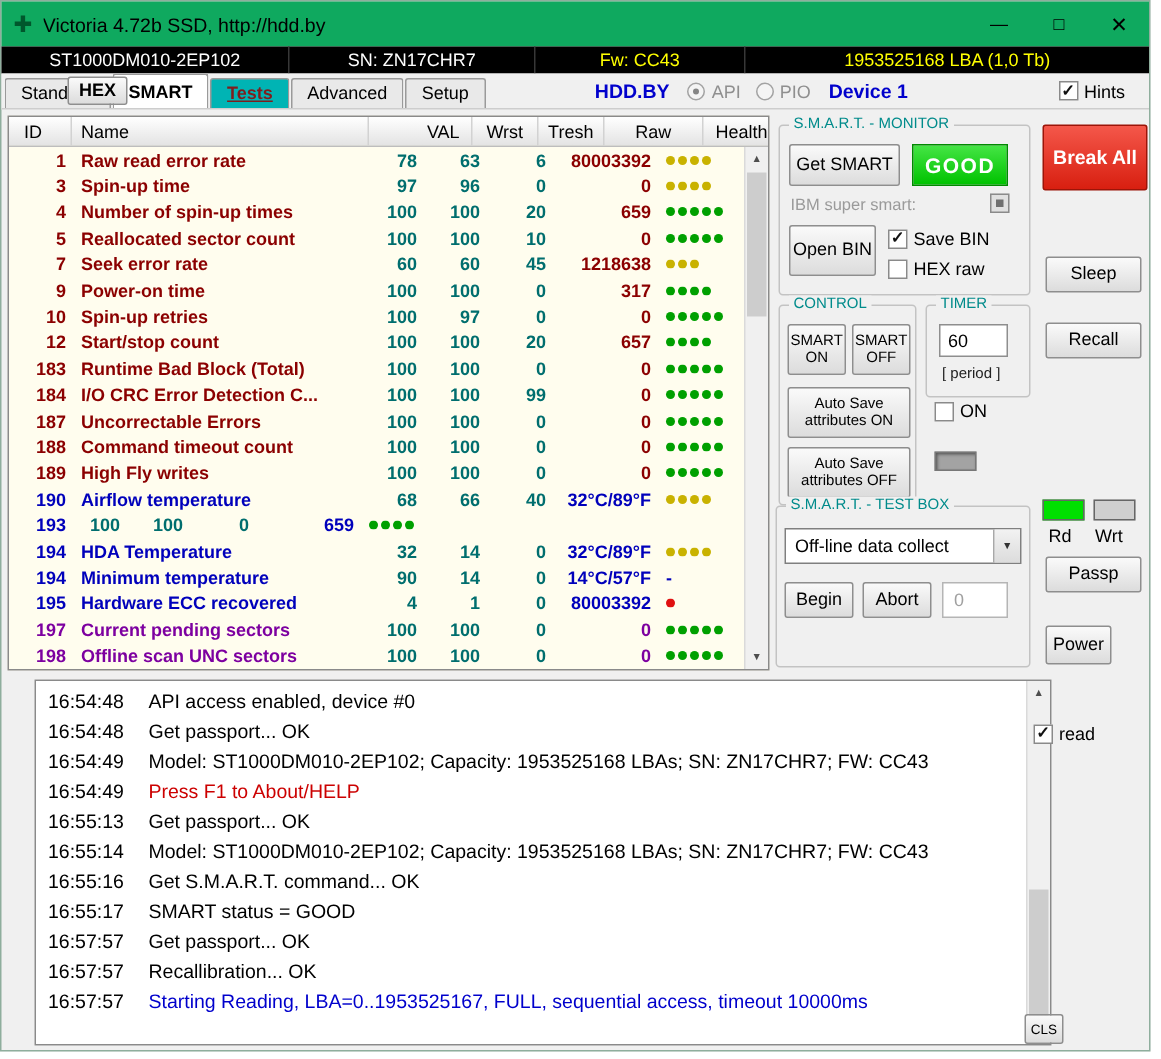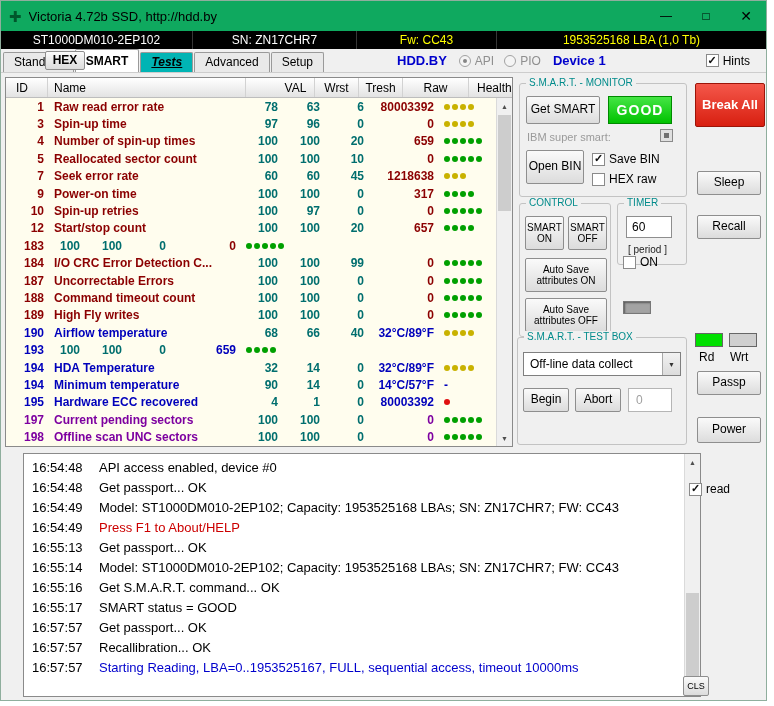--- a/index.html
+++ b/index.html
@@ -22,21 +22,21 @@
   .seg.sn{width:164px;}
   .seg.fw{width:140px;}
   .seg.lba{flex:1;border-right:none;}
   .yellow{color:#ffff00;}
 
   
   .tabbar{position:absolute;left:0;top:48px;right:0;height:24px;display:flex;align-items:center;background:#f0f0f0;border-bottom:1px solid #cdcdcd;}
   .tabs{display:flex;align-items:flex-end;height:100%;padding-left:2px;}
   .tab{height:20px;margin-top:4px;padding:2px 10px 0;border:1px solid #9a9a9a;border-bottom:none;border-radius:2px 2px 0 0;background:#e9e9e9;font-size:12px;margin-right:1px;white-space:nowrap;}
   .tab.active{background:#fff;font-weight:bold;height:23px;padding-top:4px;margin-top:1px;}
-  .tab.tests{background:#00b4b4;color:#000000;font-weight:bold;text-decoration:underline;font-style:italic;}
+  .tab.tests{background:#00b4b4;color:#7f1d1d;font-weight:bold;text-decoration:underline;}
   .hddby{margin-left:72px;font-weight:bold;color:#0000cc;font-size:13px;}
   .hexbtn{margin-left:44px;width:40px;height:19px;font-weight:bold;color:#0033cc;font-size:11px;position:relative;}
   .radio-wrap{display:inline-flex;align-items:center;gap:4px;}
   .radio-wrap.api{margin-left:12px;}
   .radio-wrap.pio{margin-left:10px;}
   .radio{width:12px;height:12px;border-radius:50%;border:1px solid #a2a2a2;background:#f4f4f4;position:relative;display:inline-block;}
   .radio.sel::after{content:"";position:absolute;inset:3px;border-radius:50%;background:#858585;}
   .rlabel{color:#8f8f8f;font-size:12px;}
   .device{margin-left:12px;font-weight:bold;color:#0000cc;font-size:13px;}
   .cb-wrap{display:inline-flex;align-items:center;gap:4px;font-size:12px;}
@@ -105,21 +105,21 @@
   .savebin{left:72px;top:68px;}
   .hexraw{left:72px;top:88px;}
   .g-control{left:2px;top:128px;width:92px;height:134px;}
   .btn.smart-on{left:5px;top:12px;width:39px;height:34px;font-size:10px;}
   .btn.smart-off{left:48px;top:12px;width:39px;height:34px;font-size:10px;}
   .btn.autosave-on{left:5px;top:54px;width:82px;height:34px;font-size:10px;}
   .btn.autosave-off{left:5px;top:94px;width:82px;height:34px;font-size:10px;}
   .g-timer{left:100px;top:128px;width:70px;height:62px;padding-left:48px;}
   .timer-input{position:absolute;left:8px;top:12px;width:46px;height:22px;border:1px solid #8e8e8e;background:#fff;font-family:inherit;font-size:12px;padding-left:5px;}
   .period{position:absolute;left:10px;top:40px;font-size:10px;color:#222;white-space:nowrap;}
-  .on-cb{left:106px;top:180px;}
+  .on-cb{left:106px;top:192px;}
   .indicator-gray{position:absolute;left:106px;top:226px;width:28px;height:13px;background:#a3a3a3;border:1px solid #777;box-shadow:inset 1px 1px 2px rgba(0,0,0,.45);}
   .g-testbox{left:0px;top:262px;width:170px;height:108px;}
   .dropdown{position:absolute;left:5px;top:14px;width:158px;height:24px;background:#fff;border:1px solid #7f7f7f;display:flex;align-items:center;}
   .dd-text{flex:1;padding-left:6px;font-size:12px;white-space:nowrap;overflow:hidden;}
   .dd-arrow{width:18px;height:100%;background:linear-gradient(#f2f2f2,#dcdcdc);border-left:1px solid #a8a8a8;display:flex;align-items:center;justify-content:center;font-size:7px;color:#333;}
   .btn.begin{left:5px;top:50px;width:46px;height:24px;}
   .btn.abort{left:57px;top:50px;width:46px;height:24px;}
   .count-field{position:absolute;left:110px;top:50px;width:44px;height:24px;background:#fff;border:1px solid #b5b5b5;color:#a0a0a0;display:flex;align-items:center;padding-left:7px;font-size:12px;}
 
   
@@ -128,21 +128,21 @@
                  background:linear-gradient(#f4574a,#d81f10);border:1px solid #9c1408;}
   .btn.sleep{left:6px;top:96px;width:64px;height:24px;}
   .btn.recall{left:6px;top:140px;width:64px;height:24px;}
   .led{position:absolute;width:28px;height:14px;border:1px solid #666;}
   .rd-led{left:4px;top:258px;background:#00e000;}
   .wrt-led{left:38px;top:258px;background:#cfcfcf;}
   .led-label{position:absolute;font-size:12px;}
   .rd-label{left:8px;top:275px;}
   .wrt-label{left:39px;top:275px;}
   .btn.passp{left:6px;top:296px;width:64px;height:24px;}
-  .btn.power{left:6px;top:342px;width:64px;height:26px;}
+  .btn.power{left:6px;top:342px;width:44px;height:26px;}
 
   
   .log{position:absolute;left:2px;top:452px;width:678px;height:244px;border:1px solid #8a8a8a;background:#fff;margin-left:20px;}
   .loglines{position:absolute;left:0;top:3px;right:17px;bottom:0;overflow:hidden;}
   .logline{display:flex;height:20px;align-items:center;}
   .ts{width:55px;margin-left:8px;flex:none;font-size:13px;color:#000;}
   .msg{margin-left:12px;font-size:13px;white-space:nowrap;}
   .msg.black{color:#000;}
   .msg.red{color:#cc0000;}
   .msg.blue{color:#0000cc;}
@@ -317,20 +317,21 @@
           <span class="td c5 c-maroon">657</span>
           <span class="td c6">
             <i class="dot g"></i>
             <i class="dot g"></i>
             <i class="dot g"></i>
             <i class="dot g"></i>
           </span>
         </div>
         <div class="trow">
           <span class="td c0 c-maroon">183</span>
+          <span class="td c1 c-maroon">Runtime Bad Block (Total)</span>
           <span class="td c2 cnum">100</span>
           <span class="td c3 cnum">100</span>
           <span class="td c4 cnum">0</span>
           <span class="td c5 c-maroon">0</span>
           <span class="td c6">
             <i class="dot g"></i>
             <i class="dot g"></i>
             <i class="dot g"></i>
             <i class="dot g"></i>
             <i class="dot g"></i>

